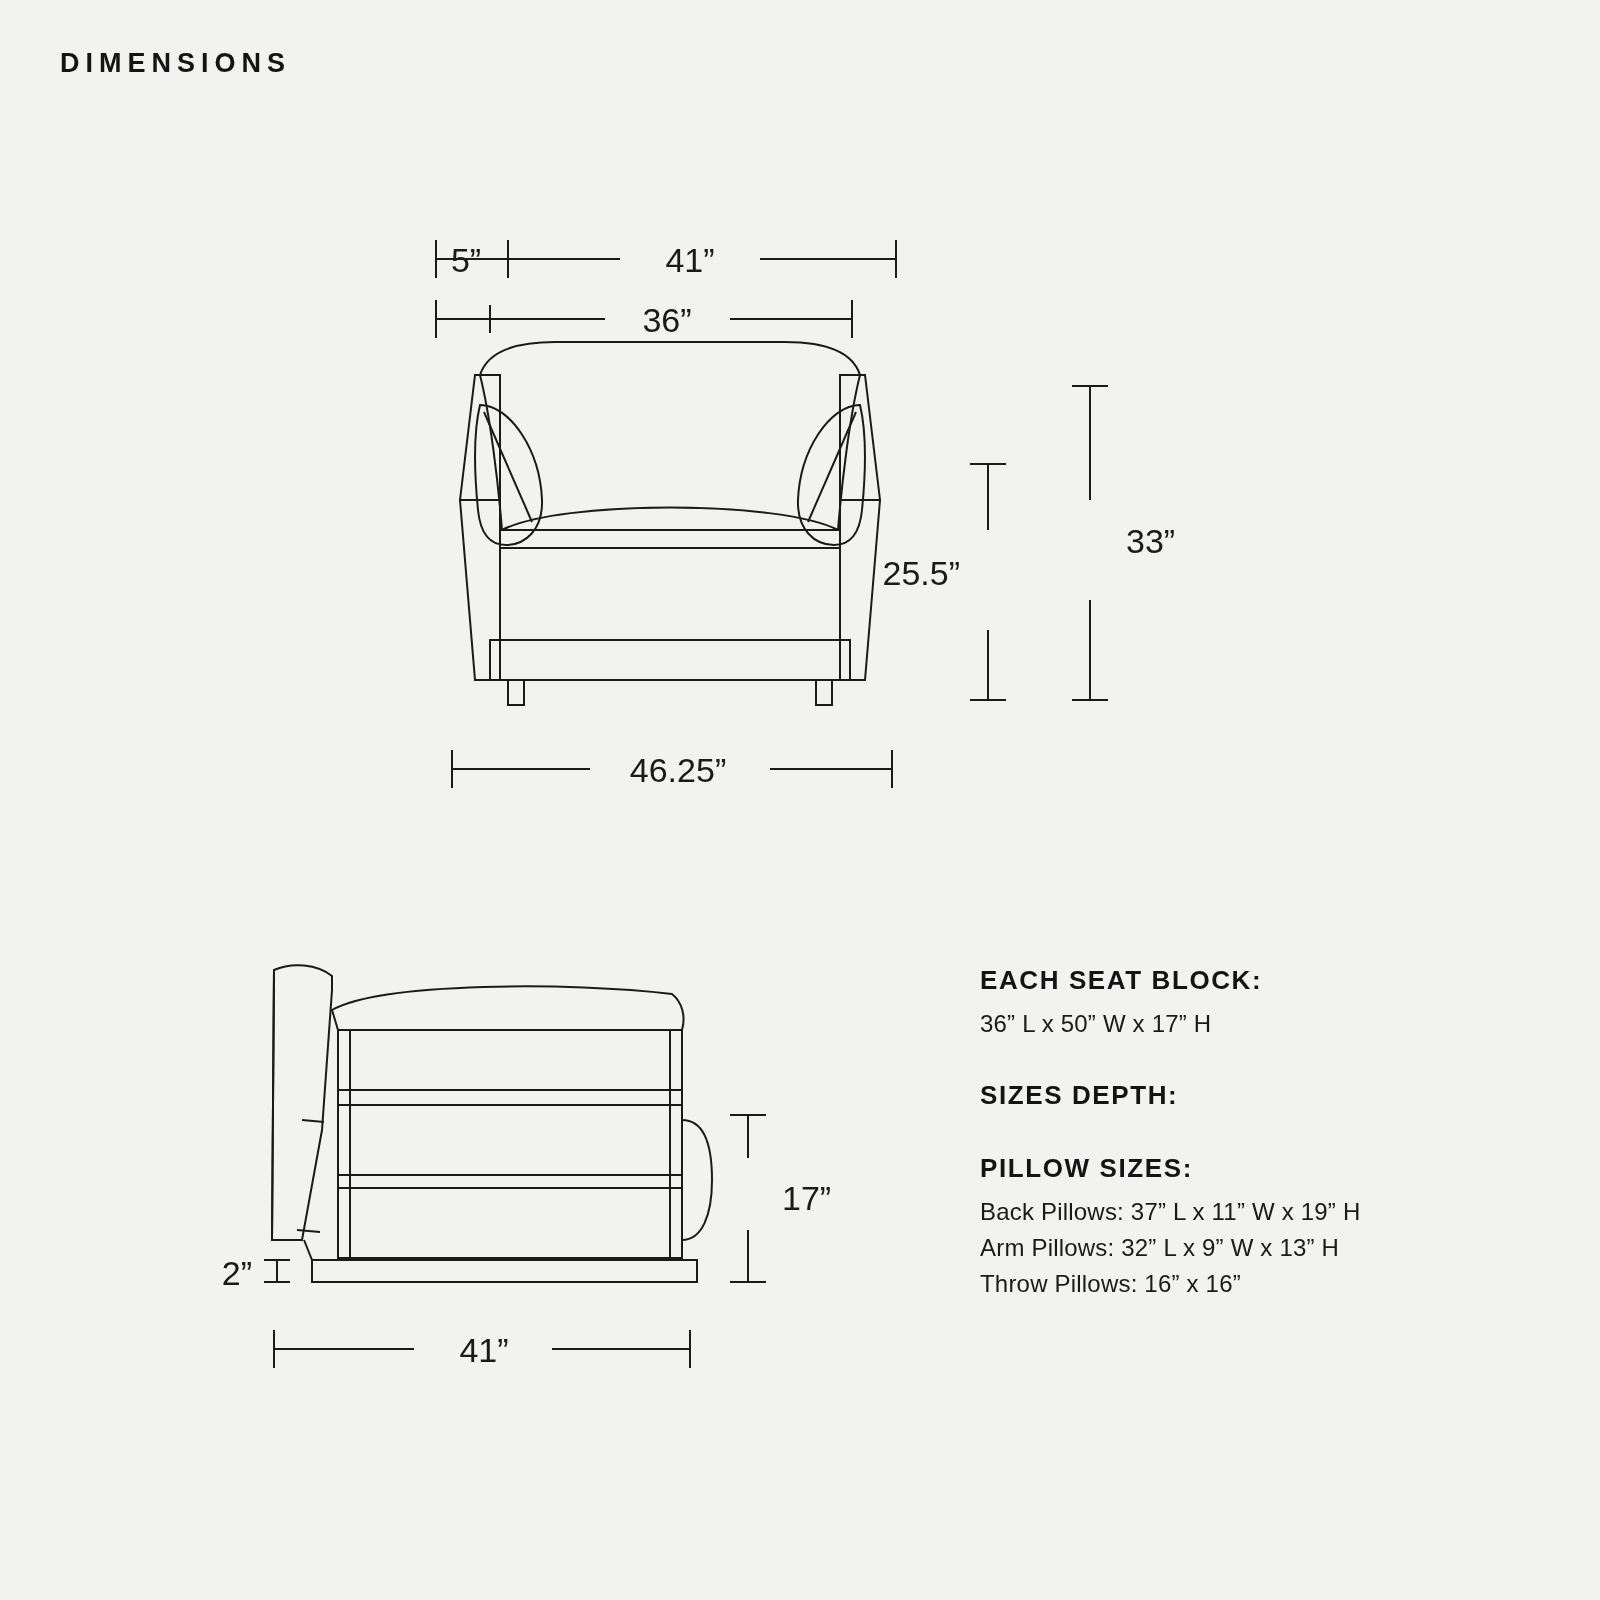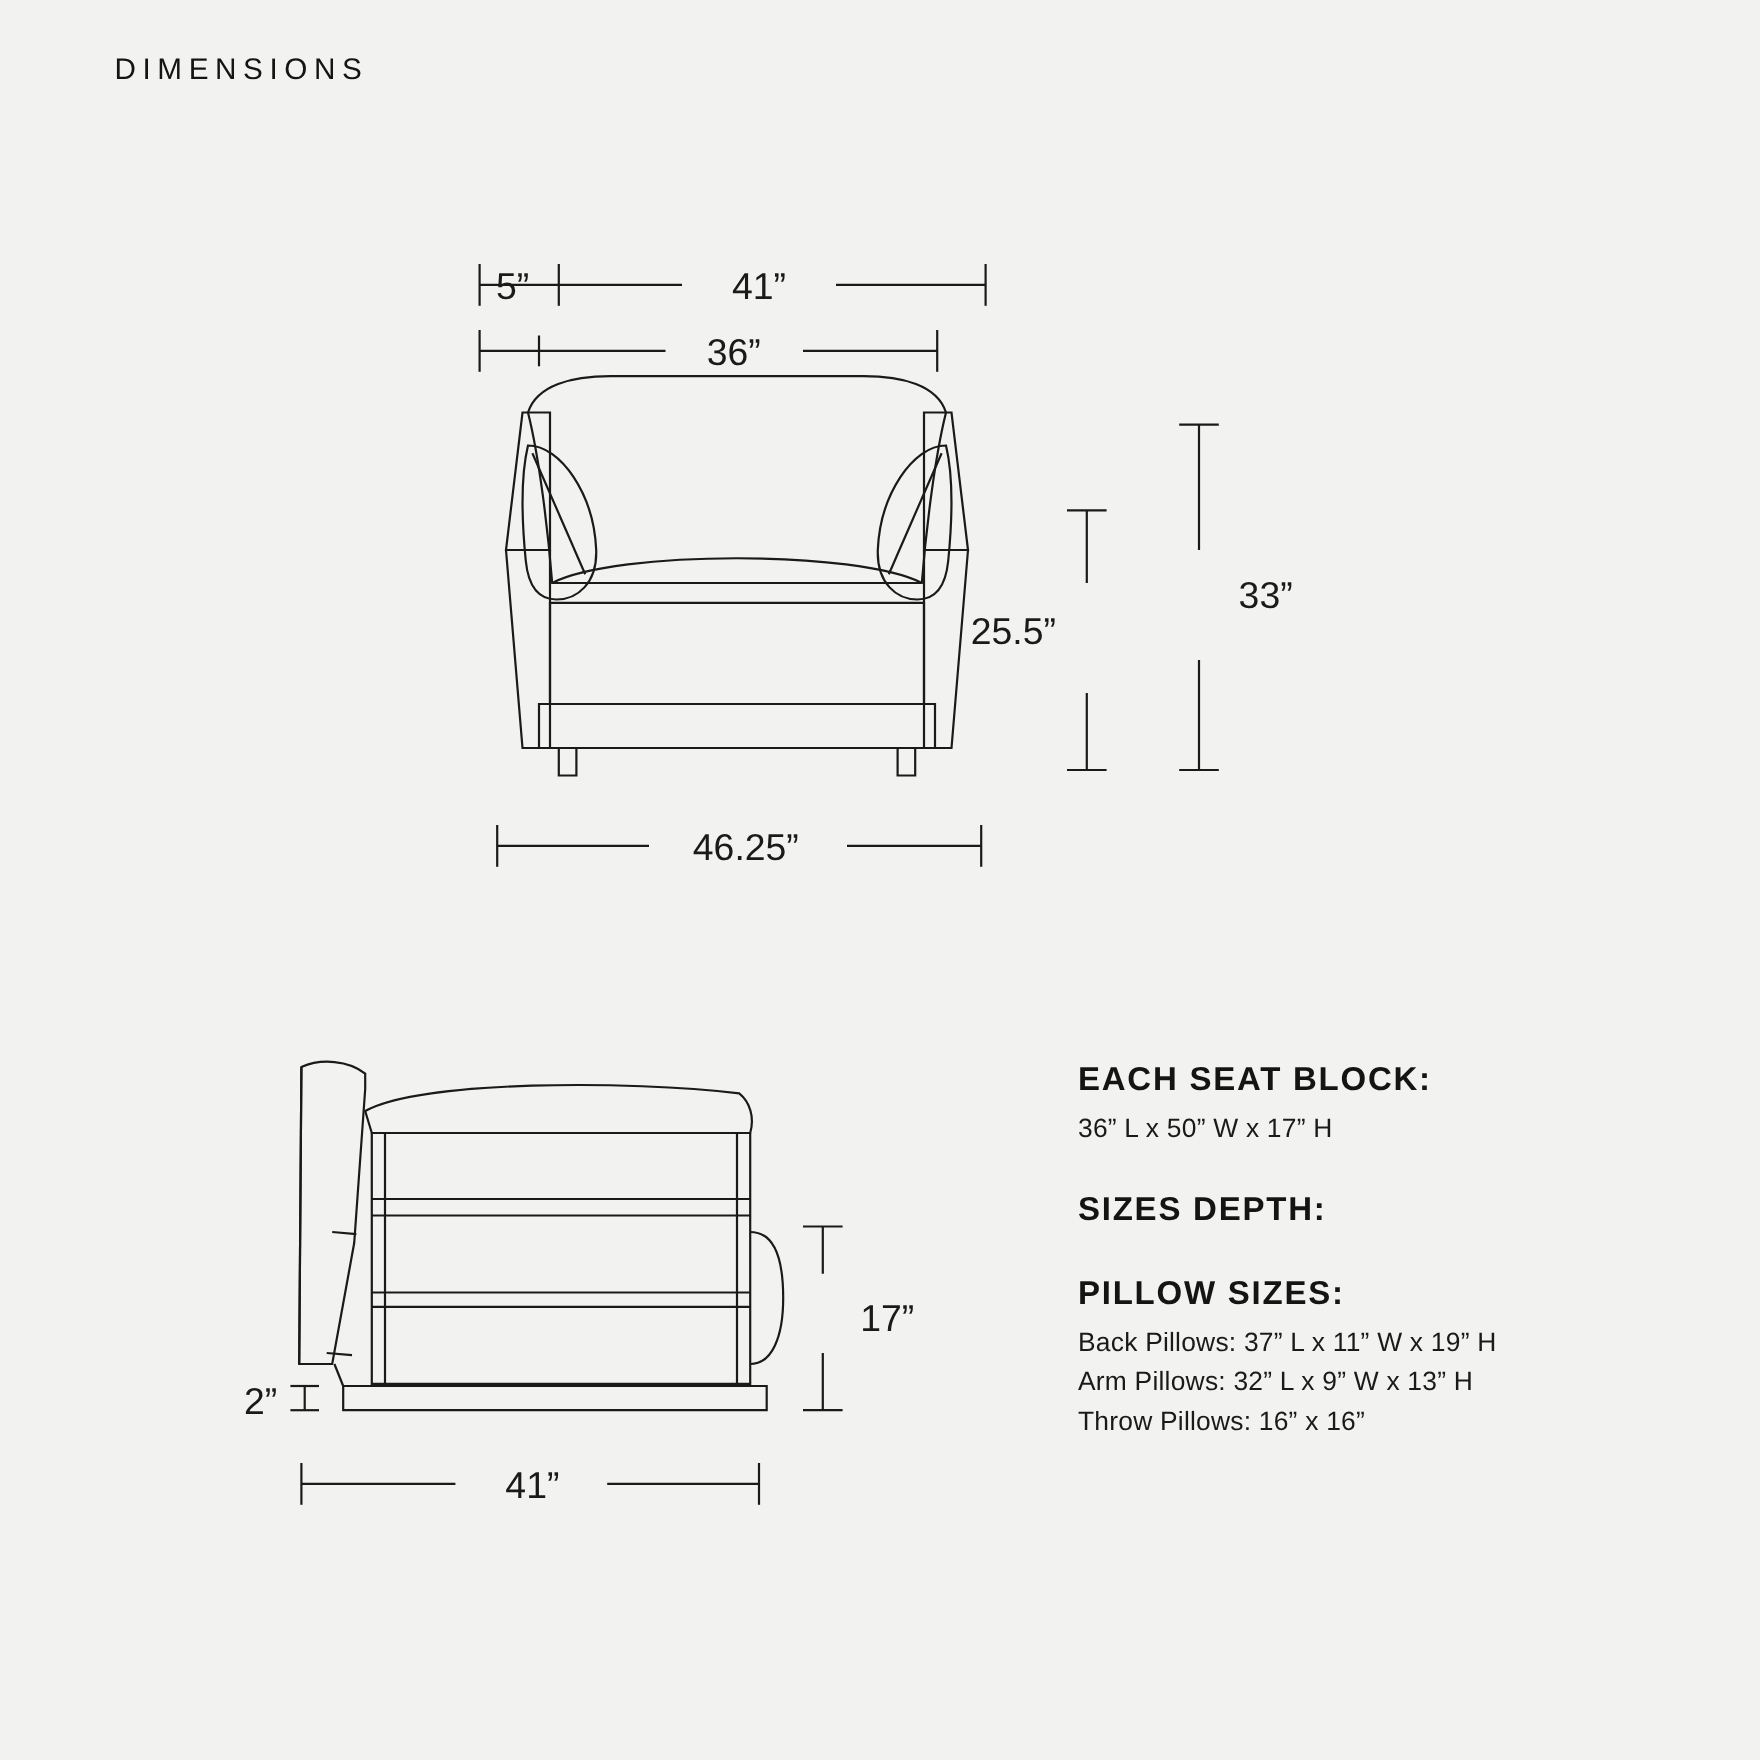--- a/index.html
+++ b/index.html
@@ -13,24 +13,23 @@
     position: relative;
     font-family: "Liberation Sans", sans-serif;
     color: #1a1a1a;
     overflow: hidden;
   }
   .page-title {
     position: absolute;
     left: 60px;
     top: 48px;
     font-size: 27px;
-    font-weight: normal;
+    font-weight: bold;
     letter-spacing: 6px;
     color: #141414;
-    margin-left: 44px;
   }
   .front-view-wrap {
     position: absolute;
     left: 380px;
     top: 200px;
     width: 820px;
     height: 640px;
   }
   .side-view-wrap {
     position: absolute;
@@ -39,21 +38,21 @@
     width: 700px;
     height: 500px;
   }
   .specs {
     position: absolute;
     left: 980px;
     top: 965px;
     width: 560px;
   }
   .spec-heading {
-    font-size: 30px;
+    font-size: 26px;
     font-weight: bold;
     letter-spacing: 1.6px;
     color: #141414;
     margin-bottom: 14px;
   }
   .spec-line {
     font-size: 24px;
     color: #1a1a1a;
     margin-bottom: 8px;
     letter-spacing: 0.2px;

